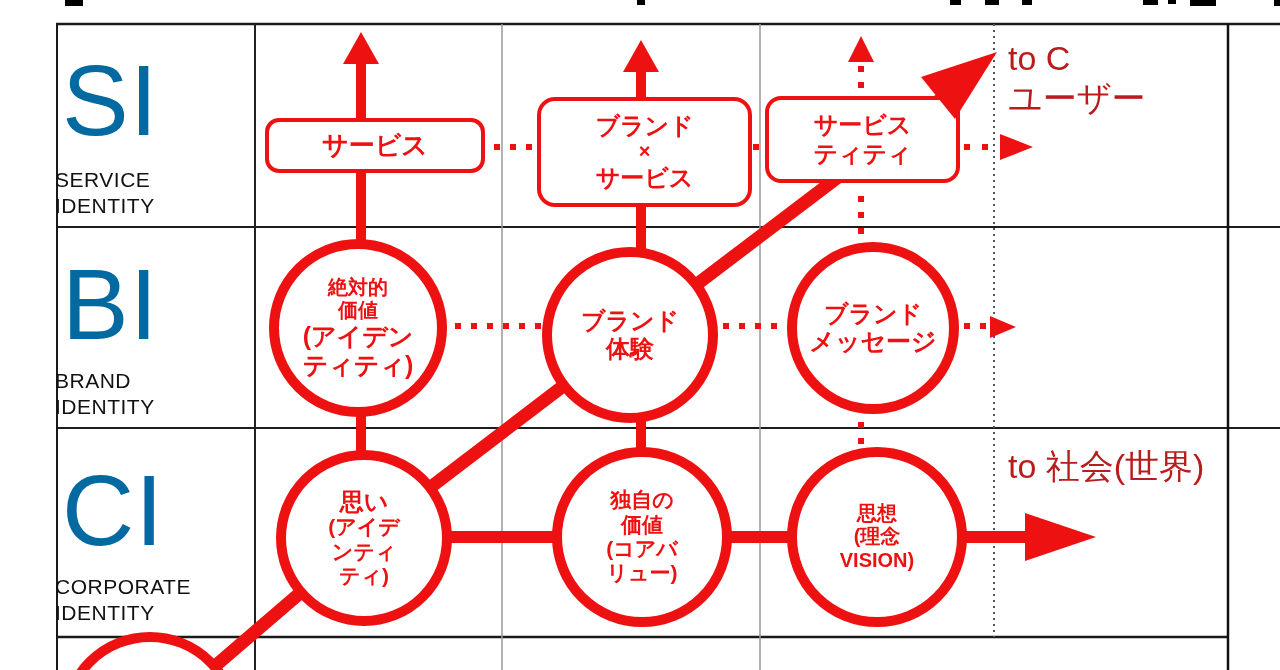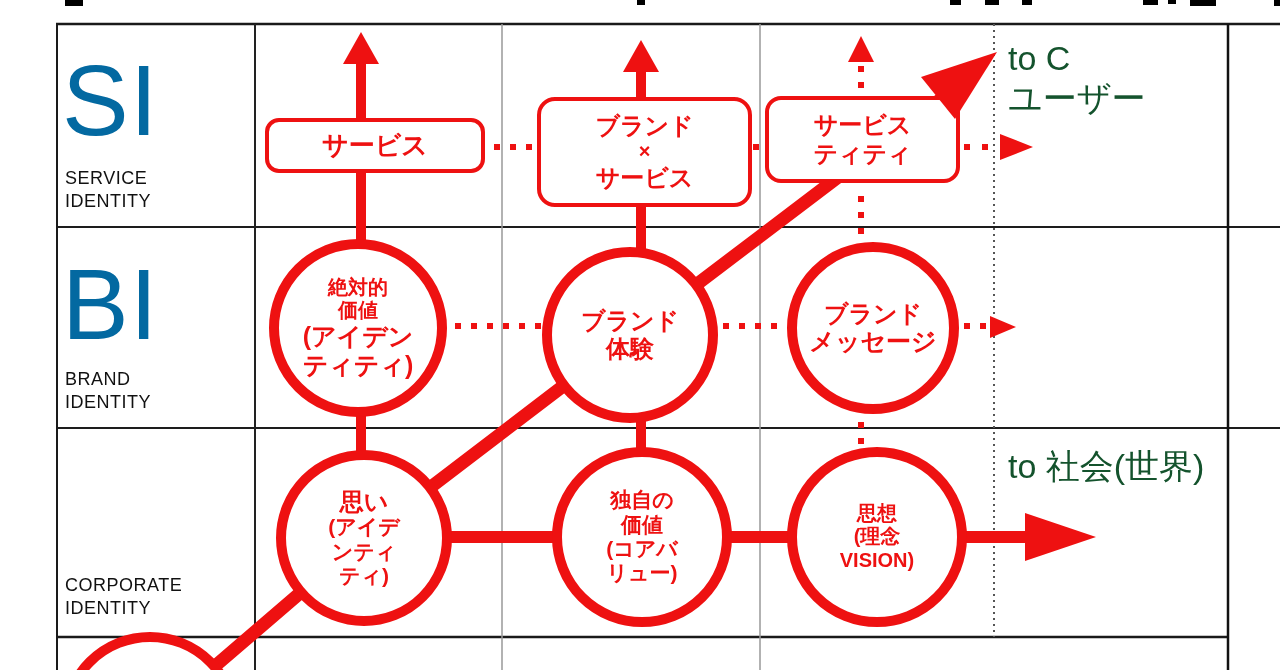--- a/index.html
+++ b/index.html
@@ -7,36 +7,36 @@
   .stage{
     position:relative;width:1280px;height:670px;background:#fff;overflow:hidden;
     font-family:"Liberation Sans","DejaVu Sans",sans-serif;
   }
   .stage *{box-sizing:border-box;}
   svg.layer{position:absolute;left:0;top:0;width:1280px;height:670px;}
   .z1{z-index:1}.z2{z-index:2}.z4{z-index:4}
   .frag{position:absolute;top:0;background:#000;z-index:6;}
   
   .abbr{position:absolute;left:62px;font-size:100px;line-height:1;color:#0369a1;z-index:6;letter-spacing:1px;}
-  .sub{position:absolute;left:65px;font-size:18px;line-height:1.25;color:#111;z-index:6;letter-spacing:.5px;}
+  .sub{position:absolute;left:55px;font-size:21px;line-height:1.25;color:#111;z-index:6;letter-spacing:.5px;}
   .sub span{display:block;}
   
   .rbox{
     position:absolute;background:#fff;border:4px solid var(--red);z-index:3;
     display:flex;flex-direction:column;align-items:center;justify-content:center;
     text-align:center;color:var(--red);font-weight:bold;line-height:1.18;
   }
   .circle{
     position:absolute;background:#fff;border:10px solid var(--red);border-radius:50%;z-index:5;
     display:flex;flex-direction:column;align-items:center;justify-content:center;
     text-align:center;color:var(--red);font-weight:bold;line-height:1.16;
   }.t19{font-size:25px}.t20{font-size:20px}.t21{font-size:21px}
   .t22{font-size:20px}.t24{font-size:24px}.t26{font-size:26px}
   
-  .target{position:absolute;left:1008px;font-size:34px;line-height:1.18;color:#14532d;z-index:6;white-space:nowrap;}
+  .target{position:absolute;left:1008px;font-size:34px;line-height:1.18;color:#b91c1c;z-index:6;white-space:nowrap;}
   .target span{display:block;}
   .target span.ind{padding-left:13px;}
 </style>
 </head>
 <body>
 
 <div class="stage">
 
   <div class="frag" style="left:65px;width:18px;height:6px"></div>
   <div class="frag" style="left:637px;width:8px;height:5px"></div>
@@ -161,20 +161,21 @@
   <div class="abbr" style="top:50px">SI</div>
   <div class="sub" style="top:167px">
     <span>SERVICE</span>
     <span>IDENTITY</span>
   </div>
   <div class="abbr" style="top:254px">BI</div>
   <div class="sub" style="top:368px">
     <span>BRAND</span>
     <span>IDENTITY</span>
   </div>
+  <div class="abbr" style="top:460px">CI</div>
   <div class="sub" style="top:574px">
     <span>CORPORATE</span>
     <span>IDENTITY</span>
   </div>
 
   <div class="target" style="top:38px">
     <span>to C</span>
     <span>ユーザー</span>
   </div>
   <div class="target" style="top:446px">

